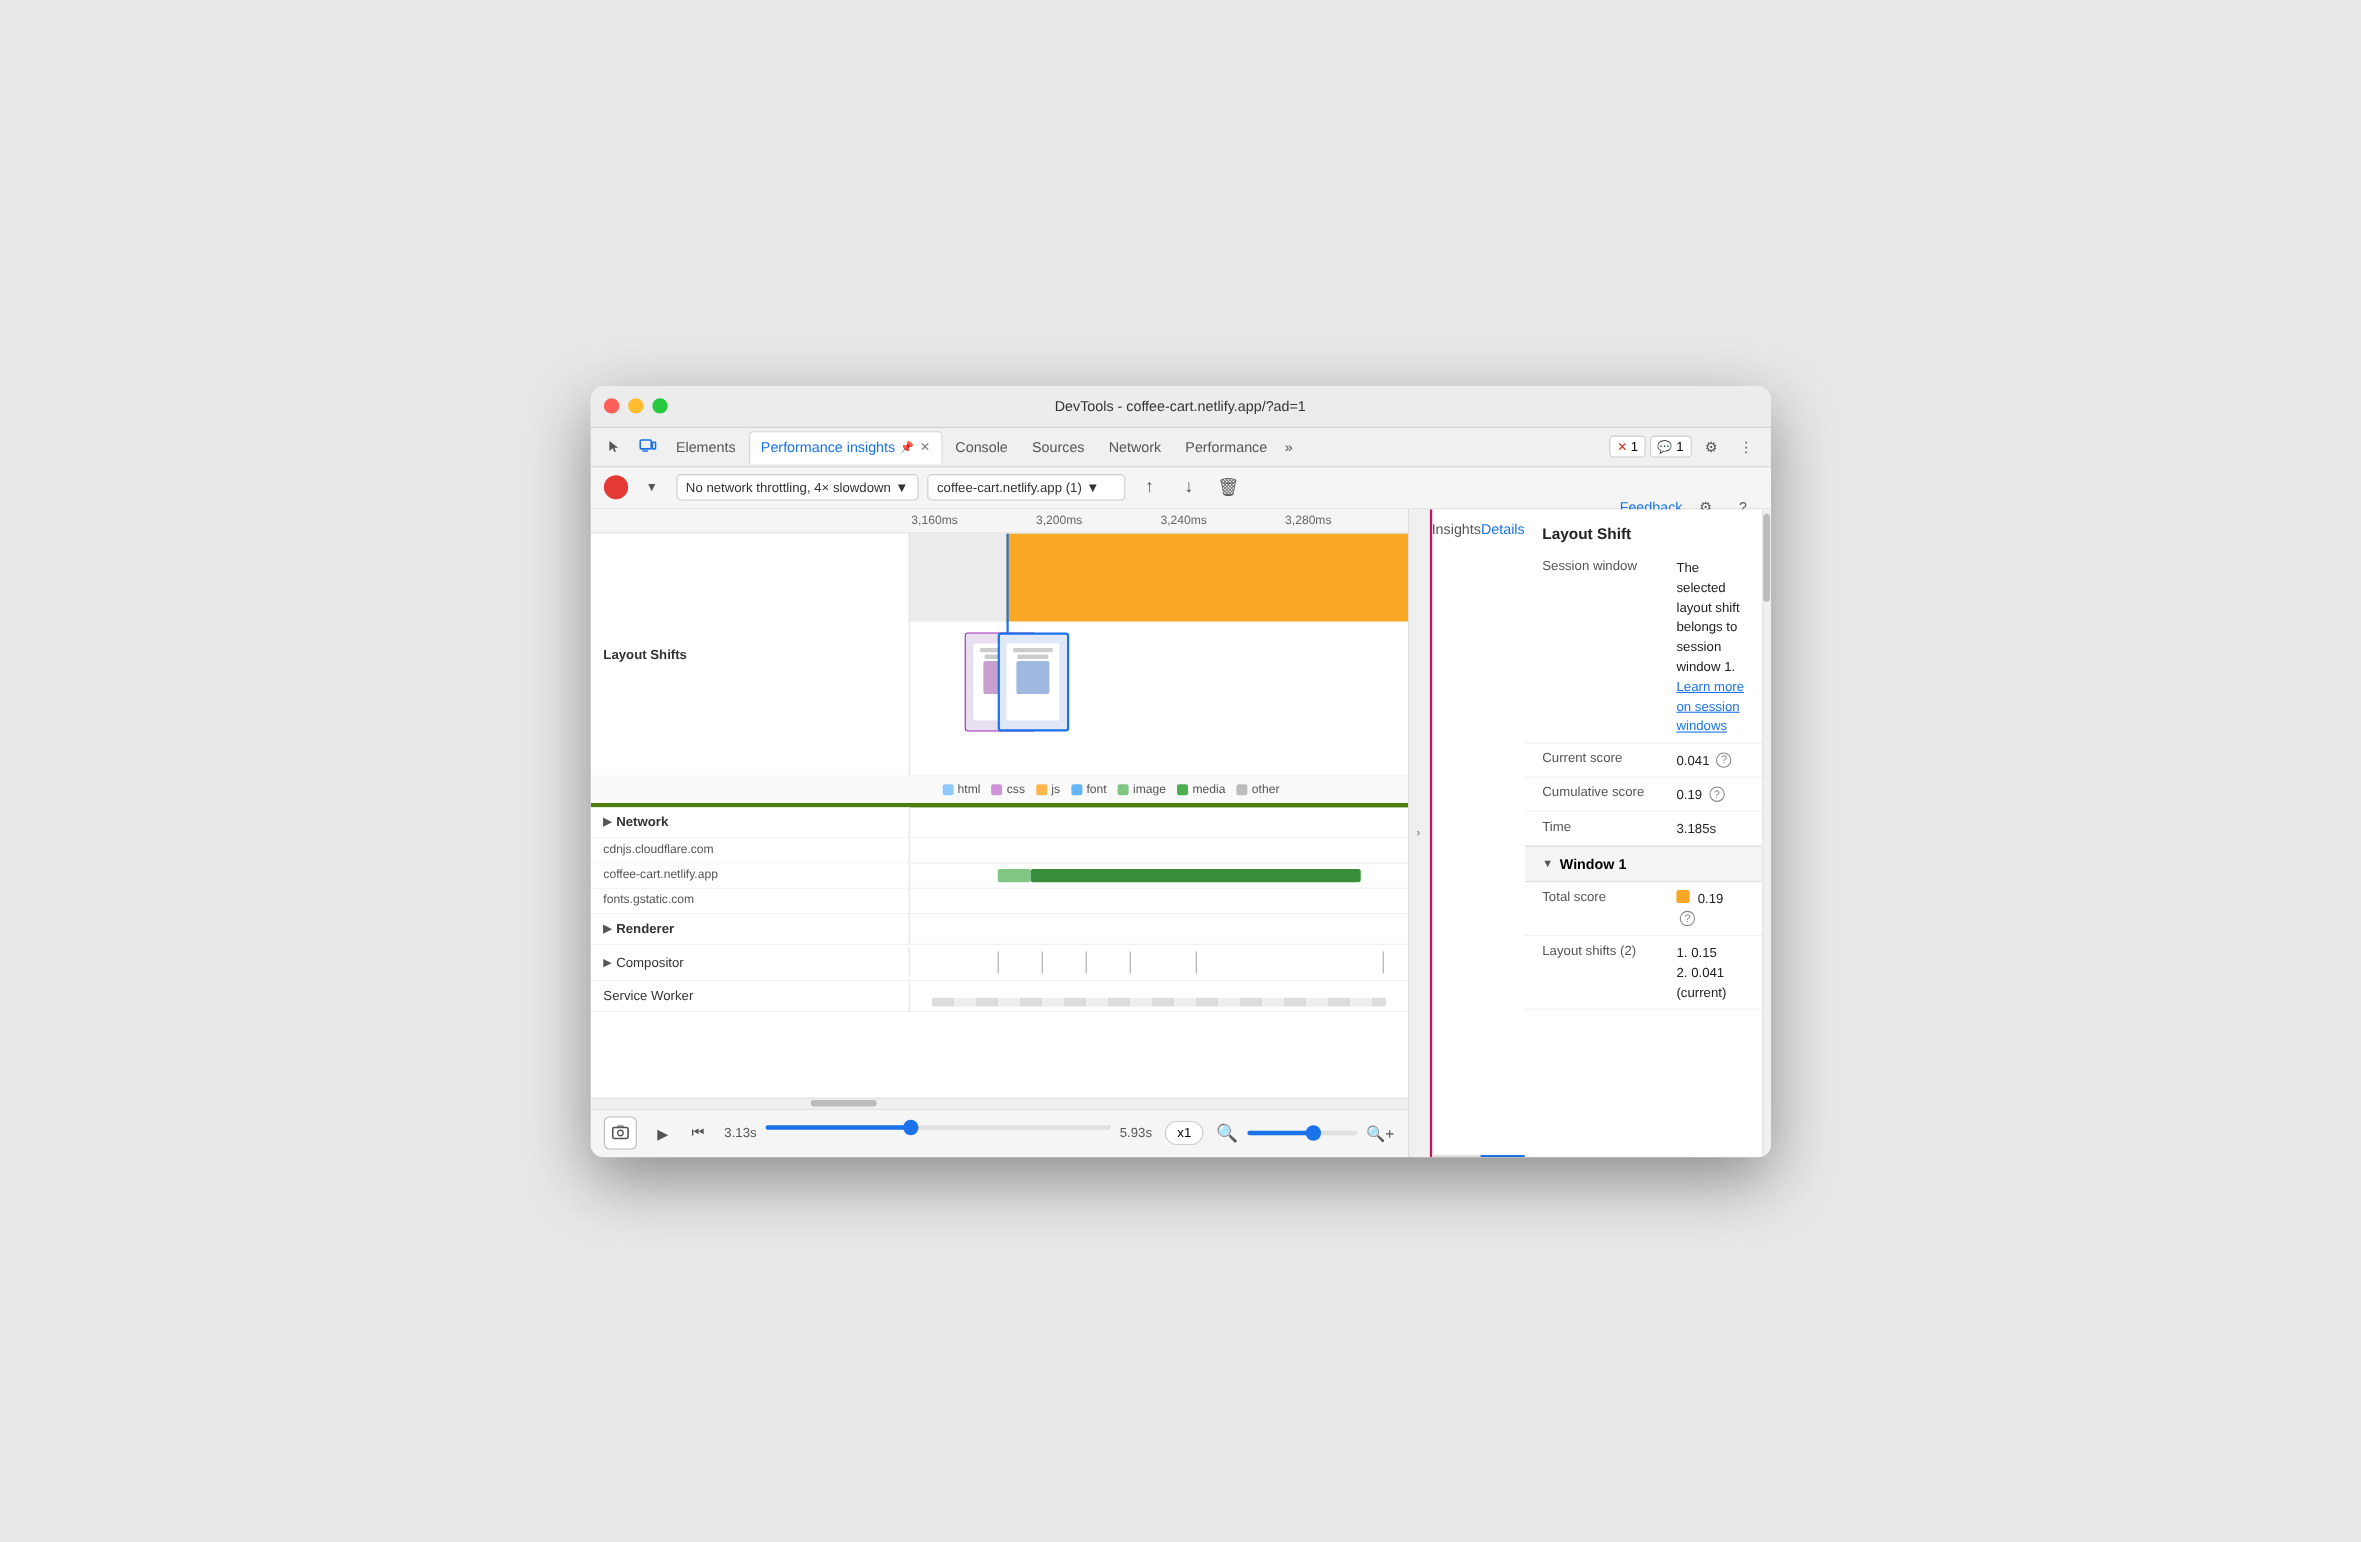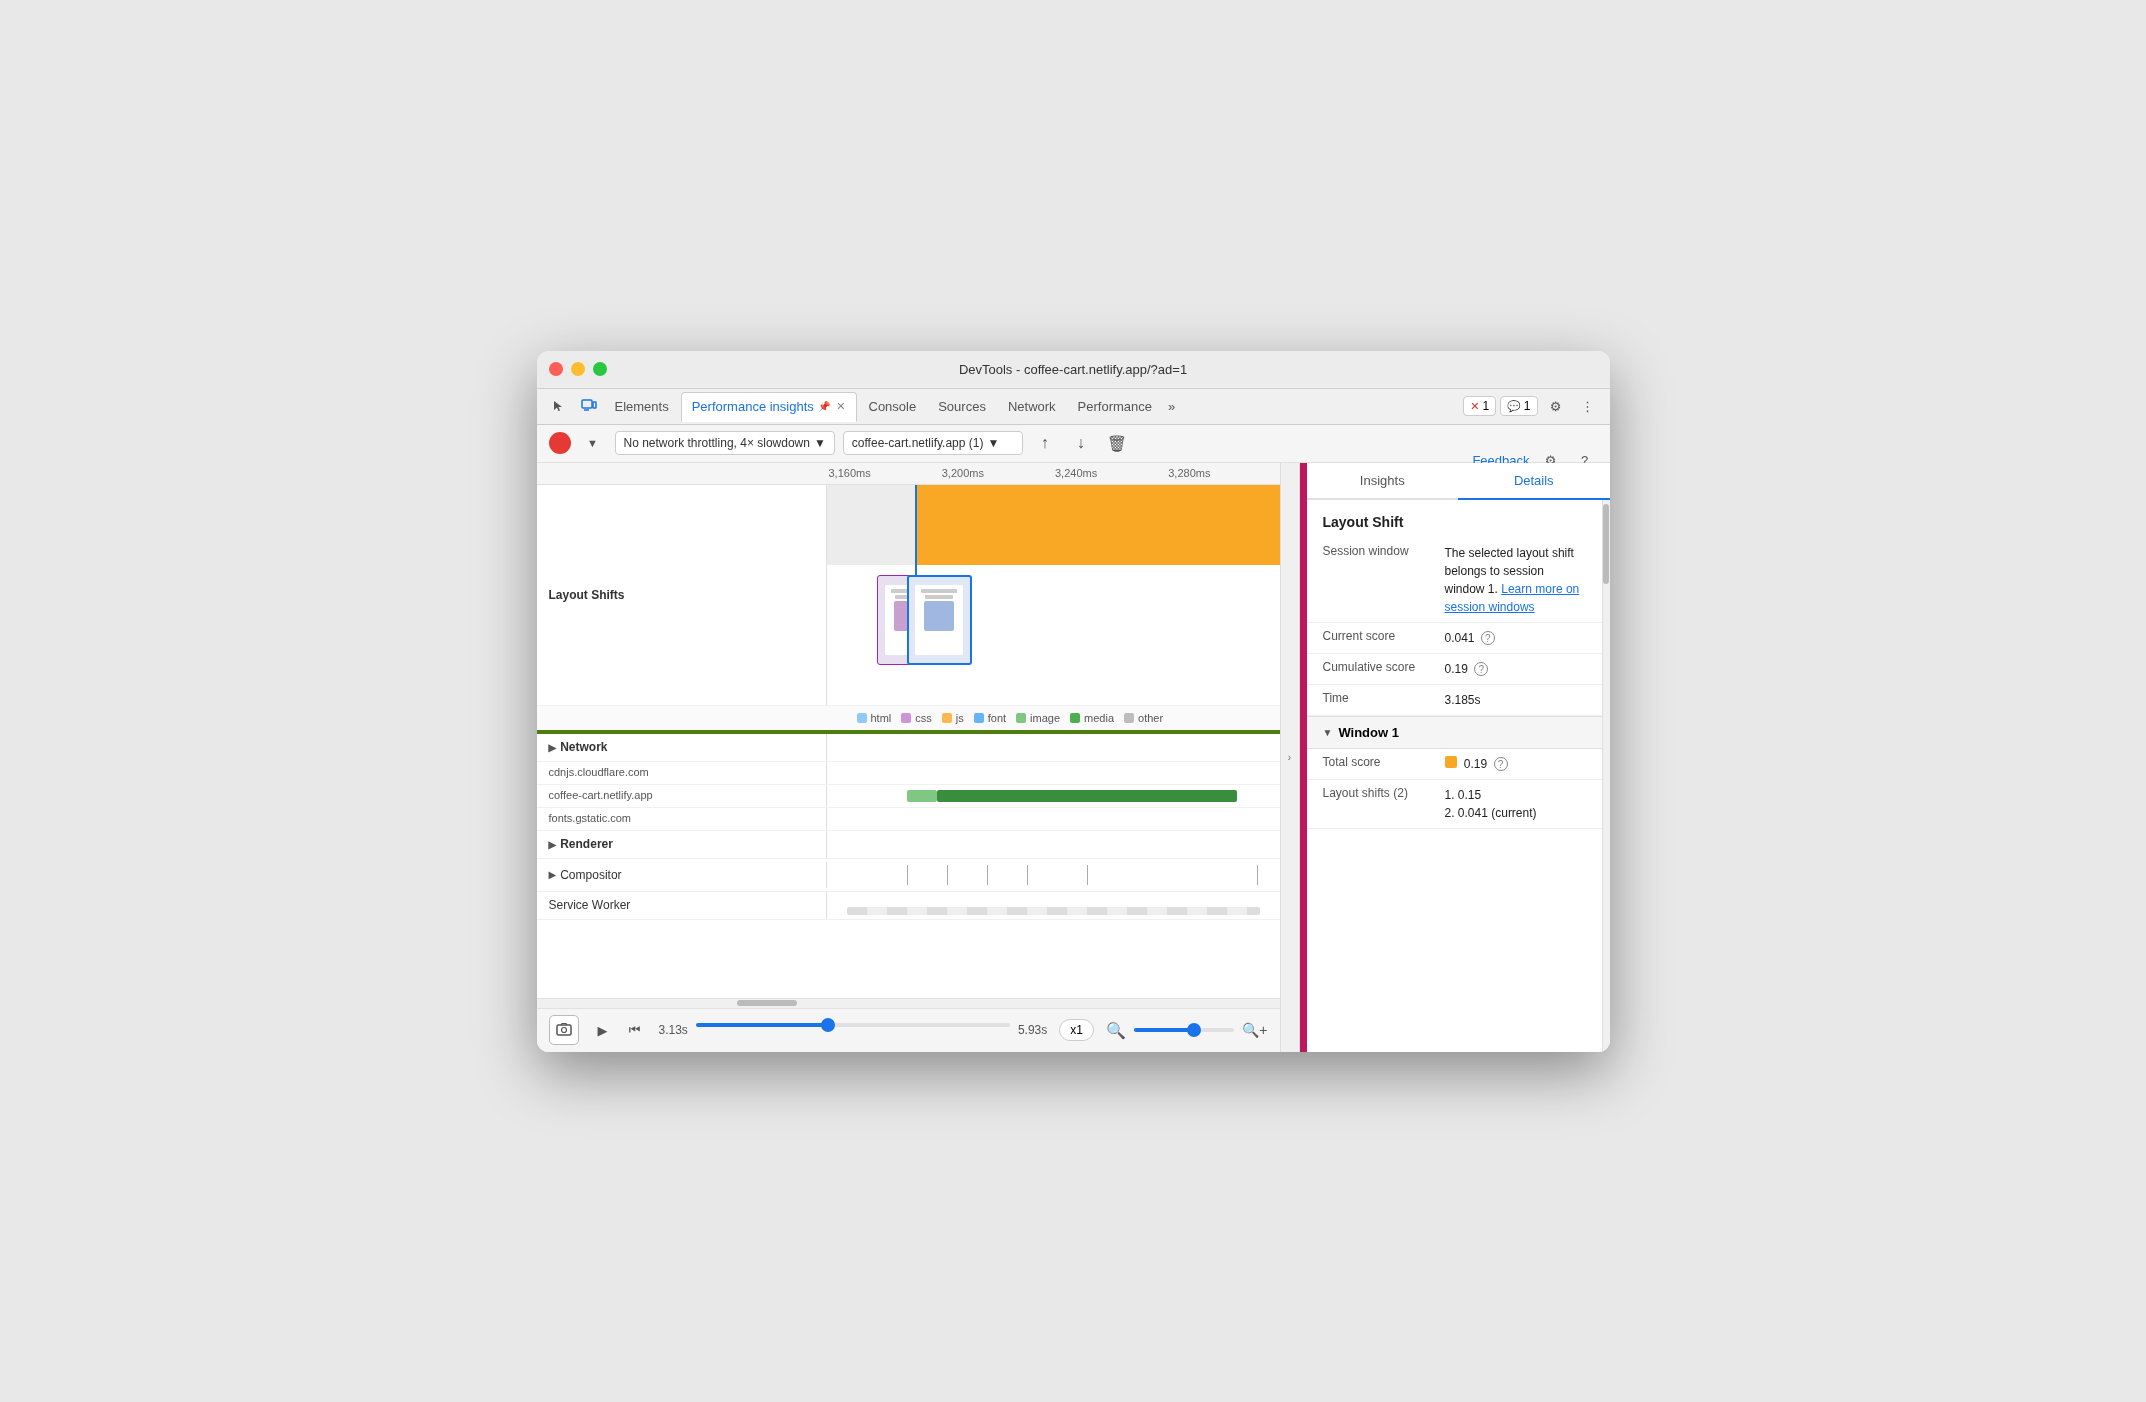--- a/index.html
+++ b/index.html
@@ -451,23 +451,23 @@
       border-radius: 12px;
       font-size: 12px;
       cursor: pointer;
       background: white;
     }
     
     .right-panel {
       width: 310px;
       min-width: 310px;
       background: white;
-      border-left: 7px solid #be185d;
-      display: flex;
-      flex-direction: column;
+      border-left: 2px solid #be185d;
+      display: flex;
+      flex-direction: row;
     }
     .right-tabs {
       display: flex;
       border-bottom: 2px solid #e0e0e0;
     }
     .right-tab {
       flex: 1;
       text-align: center;
       padding: 10px 0;
       font-size: 13px;

